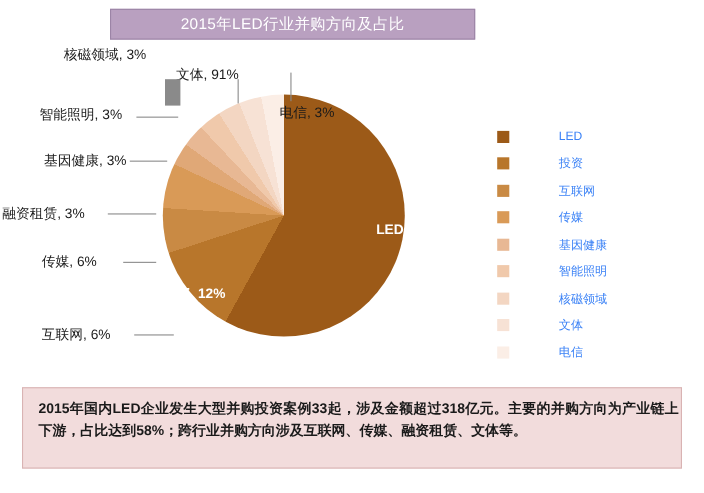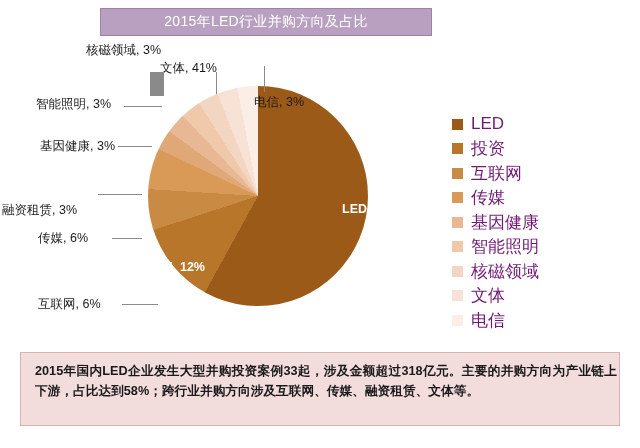--- a/index.html
+++ b/index.html
@@ -91,23 +91,24 @@
     align-items: center;
     height: 24.5px;
   }
   .legend-swatch {
     width: 11px;
     height: 11px;
     margin-right: 8px;
     flex: 0 0 auto;
   }
   .legend-label {
-    font-size: 17px;
-    color: #701a75;
-    white-space: nowrap;
+    font-size: 11px;
+    color: #3b82f6;
+    white-space: nowrap;
+    margin-left: 37px;
   }
   
   .note-box {
     position: absolute;
     left: 20px;
     top: 352px;
     width: 600px;
     height: 74px;
     background: #f2dcdc;
     border: 1px solid #d9b3b3;
@@ -146,25 +147,25 @@
               #f3d6c2 327.6deg 338.4deg,
               #f7e2d5 338.4deg 349.2deg,
               #fbeee6 349.2deg 360deg);"></div>
     </div>
 
     <div class="lbl-inside" style="left:330px; top:168px;margin-left:12px;">LED, 58%</div>
     <div class="lbl-inside" style="left:148px; top:225px;">投资, 12%</div>
 
     <div class="lbl" style="left:38px; top:262px;">互联网, 6%</div>
     <div class="lbl" style="left:38px; top:196px;">传媒, 6%</div>
-    <div class="lbl" style="left:2px; top:168px;">融资租赁, 3%</div>
+    <div class="lbl" style="left:2px; top:152px;">融资租赁, 3%</div>
     <div class="lbl" style="left:40px; top:104px;">基因健康, 3%</div>
     <div class="lbl" style="left:36px; top:62px;">智能照明, 3%</div>
-    <div class="lbl" style="left:58px; top:8px;margin-left:28px;">核磁领域, 3%</div>
-    <div class="lbl" style="left:160px; top:26px;">文体, 41%</div>
+    <div class="lbl" style="left:58px; top:8px;">核磁领域, 3%</div>
+    <div class="lbl" style="left:160px; top:26px;">文体, 91%</div>
     <div class="lbl" style="left:254px; top:20px;margin-top:40px;">电信, 3%</div>
 
     <div class="leader" style="left:122px; top:270px; width:36px; height:1px;"></div>
     <div class="leader" style="left:112px; top:204px; width:30px; height:1px;"></div>
     <div class="leader" style="left:98px; top:160px; width:44px; height:1px;"></div>
     <div class="leader" style="left:118px; top:112px; width:34px; height:1px;"></div>
     <div class="leader" style="left:124px; top:72px; width:38px; height:1px;"></div>
     <div class="leader" style="left:150px; top:38px; width:14px; height:24px;"></div>
     <div class="leader" style="left:216px; top:38px; width:1px; height:22px;"></div>
     <div class="leader" style="left:264px; top:32px; width:1px; height:26px;"></div>

